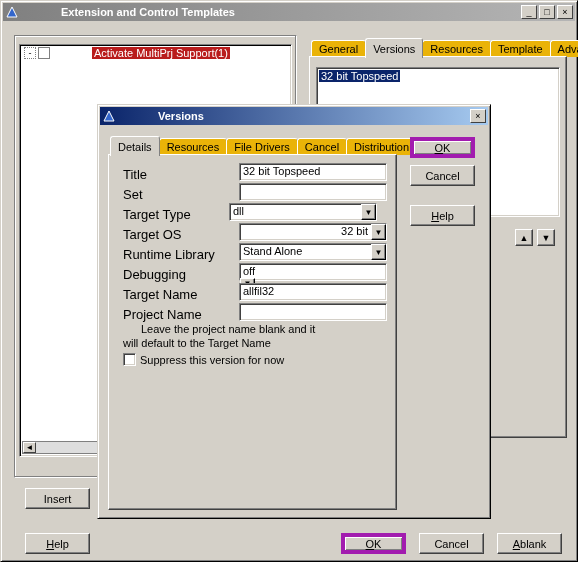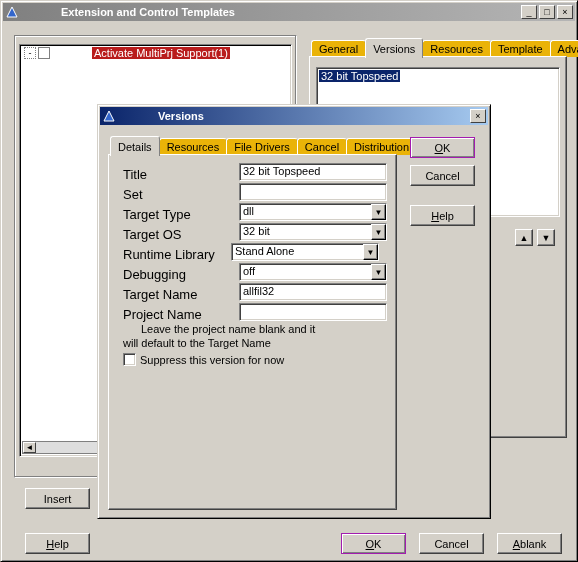--- a/index.html
+++ b/index.html
@@ -99,21 +99,21 @@
     background: #d4d0c8;
     border: 1px solid #404040;
     border-top-color:#fff; border-left-color:#fff;
     box-shadow: inset -1px -1px 0 #808080;
     font-size:11px;
     display:flex; align-items:center; justify-content:center;
     cursor: default;
     padding: 0 6px;
   }
   .btn.default {
-    border: 1px solid #a21caf;
+    border: 4px solid #a21caf;
     box-shadow: inset 1px 1px 0 #fff, inset -1px -1px 0 #808080;
   }
   .underline { text-decoration: underline; }
   .tabs {
     position:absolute; display:flex; align-items:flex-end;
     height:20px;
   }
   .tab {
     background:#eab308;
     border:1px solid #808080;
@@ -287,39 +287,39 @@
     <div class="input" style="left:130px; top:8px; width:148px;">
       <span>32 bit Topspeed</span>
     </div>
 
     <div class="label" style="left:14px; top:32px;">Set</div>
     <div class="input" style="left:130px; top:28px; width:148px;">
       <span></span>
     </div>
 
     <div class="label" style="left:14px; top:52px;">Target Type</div>
-    <div class="input combo" style="left:130px; top:48px; width:148px; padding:0;">
+    <div class="input combo" style="left:120px; top:48px; width:148px; padding:0;">
       <span style="flex:1; padding:1px 3px;">dll</span>
       <div class="combo-btn">▼</div>
     </div>
 
     <div class="label" style="left:14px; top:72px;">Target OS</div>
     <div class="input combo" style="left:130px; top:68px; width:148px; padding:0;">
-      <span style="flex:1; padding:1px 3px;">32 bit</span>
+      <span style="flex:1; padding:1px 3px;text-align:right;">32 bit</span>
       <div class="combo-btn">▼</div>
     </div>
 
     <div class="label" style="left:14px; top:92px;">Runtime Library</div>
-    <div class="input combo" style="left:122px; top:88px; width:148px; padding:0;">
+    <div class="input combo" style="left:130px; top:88px; width:148px; padding:0;">
       <span style="flex:1; padding:1px 3px;">Stand Alone</span>
       <div class="combo-btn">▼</div>
     </div>
 
     <div class="label" style="left:14px; top:112px;text-align:right;">Debugging</div>
-    <div class="input combo" style="left:130px; top:108px; width:148px; padding:0;">
+    <div class="input combo" style="left:130px; top:108px; width:148px; padding:0;flex-direction:column;">
       <span style="flex:1; padding:1px 3px;">off</span>
       <div class="combo-btn">▼</div>
     </div>
 
     <div class="label" style="left:14px; top:132px;">Target Name</div>
     <div class="input" style="left:130px; top:128px; width:148px;">
       <span>allfil32</span>
     </div>
 
     <div class="label" style="left:14px; top:152px;">Project Name</div>

